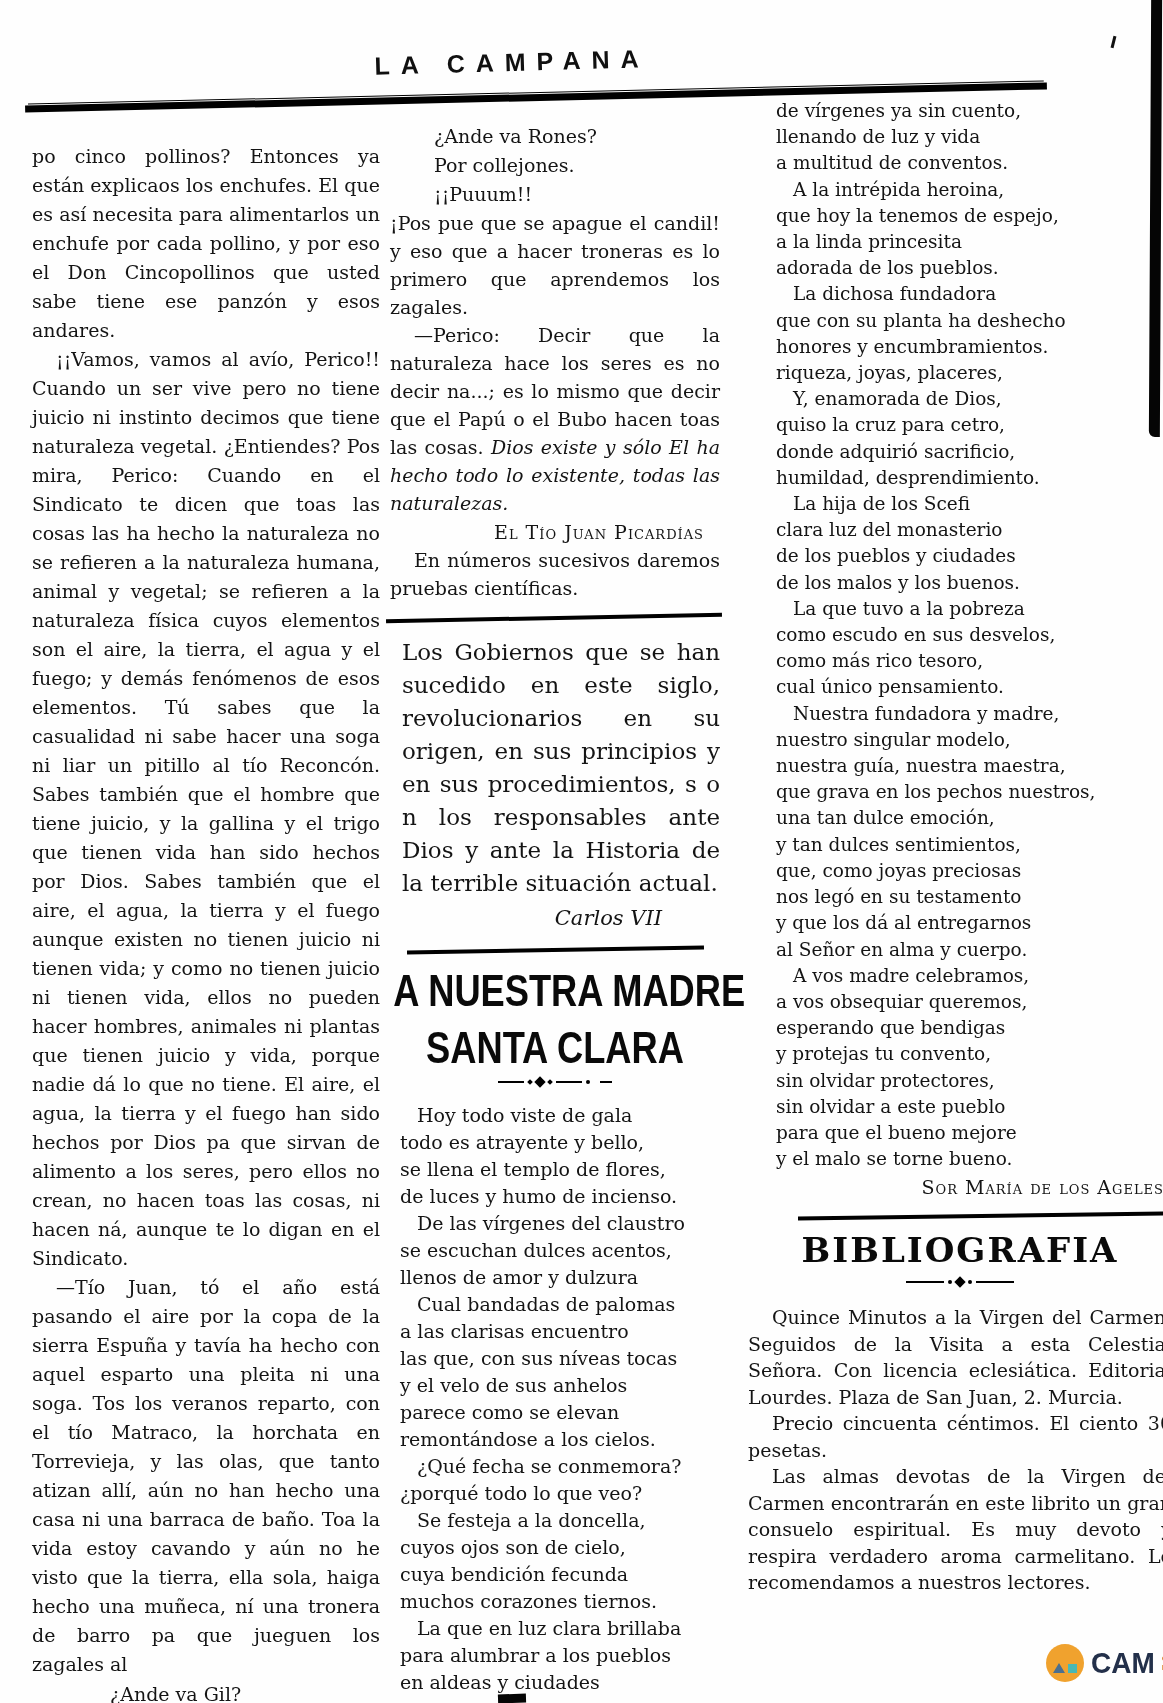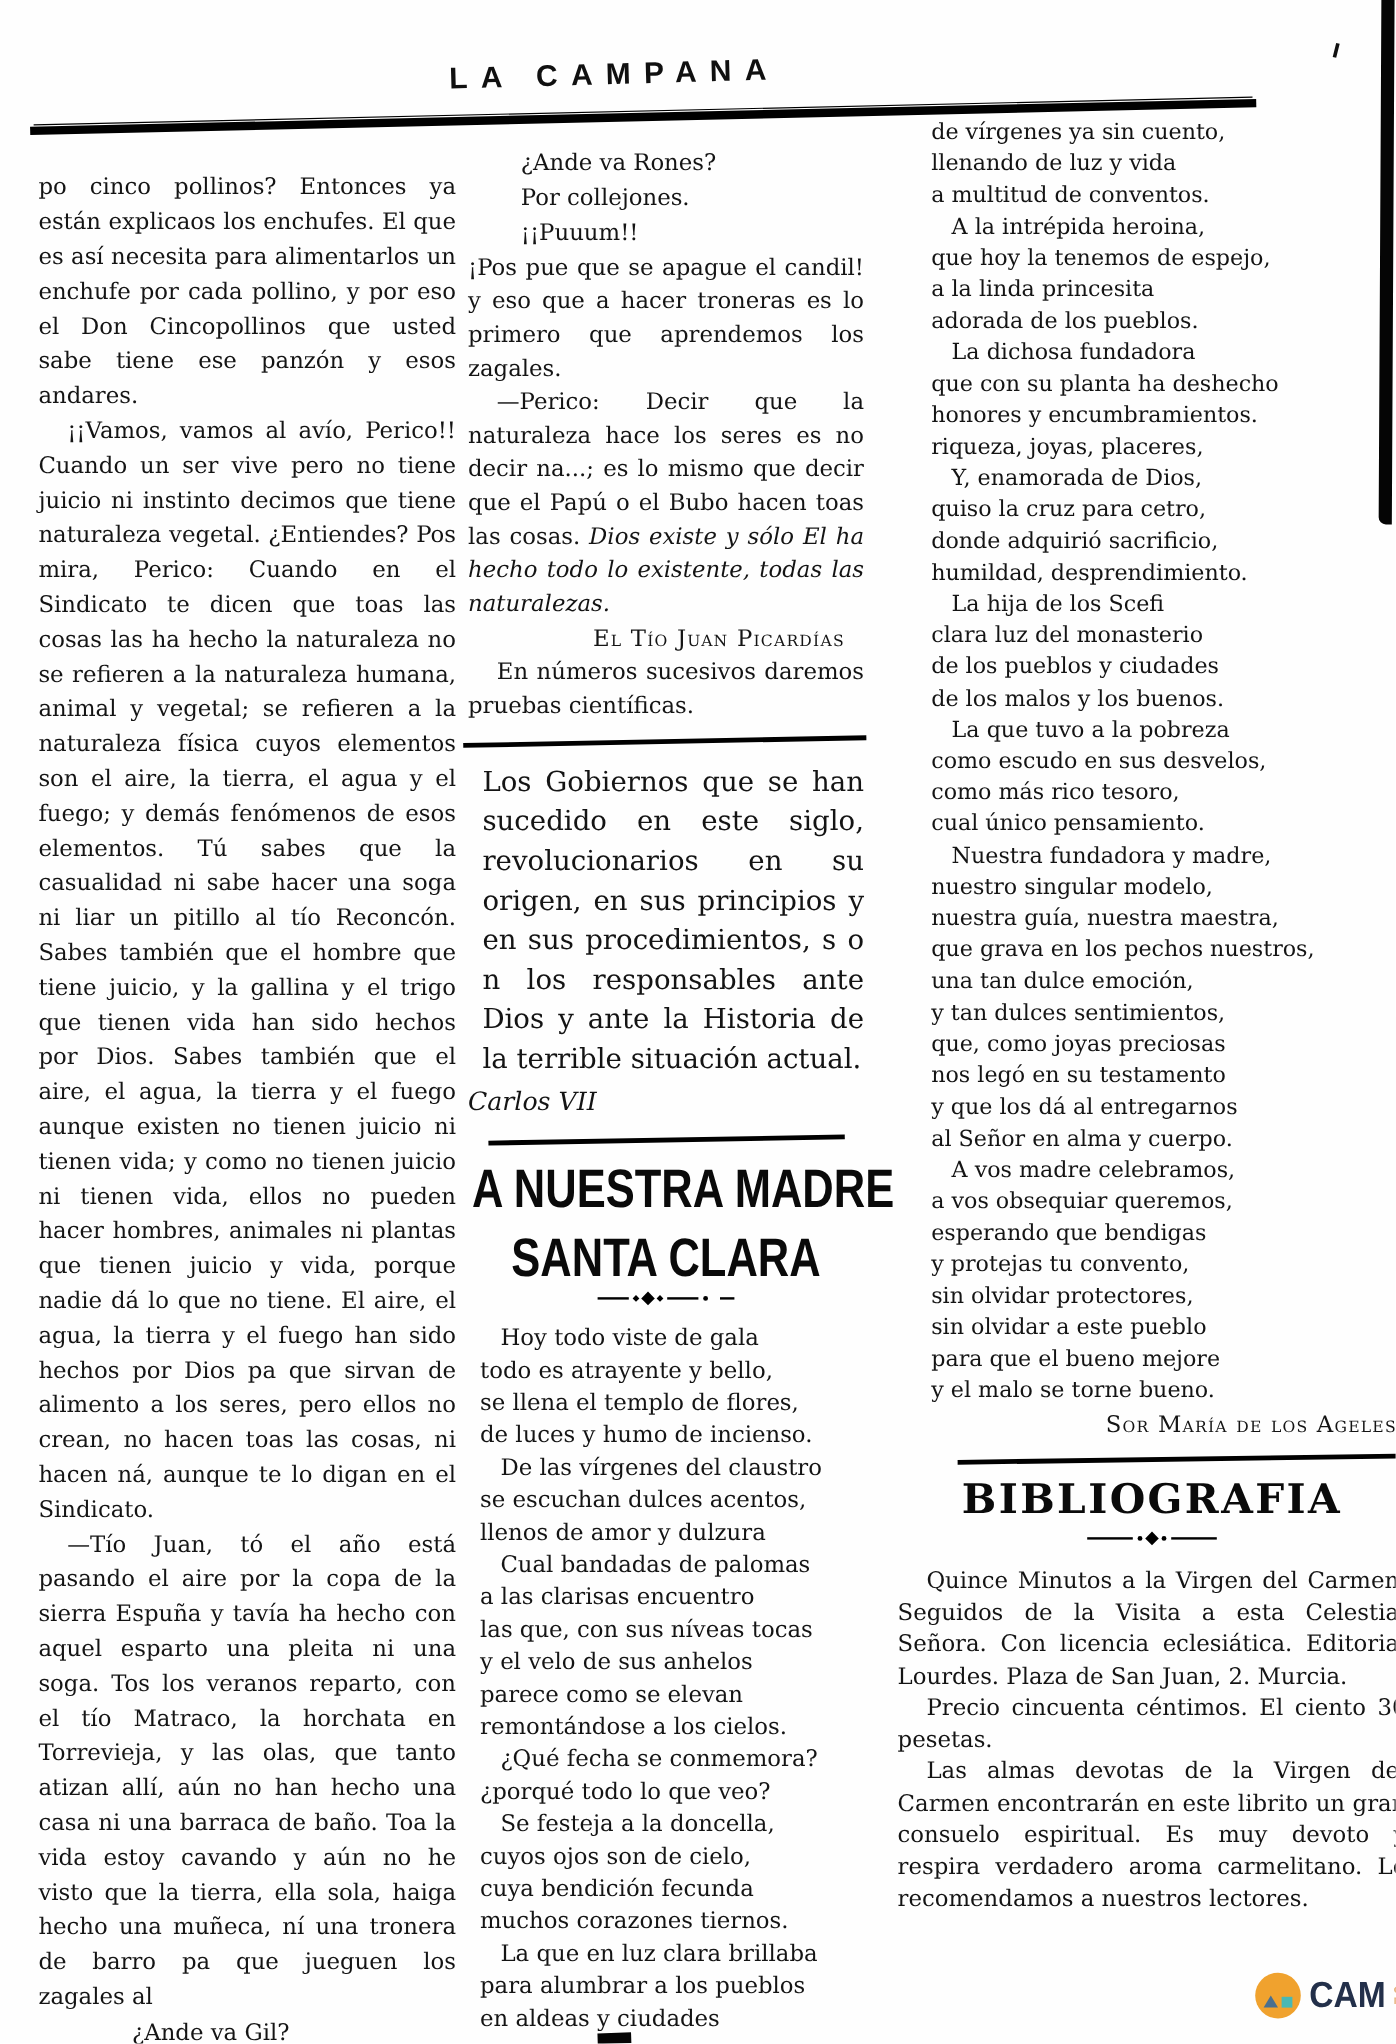--- a/index.html
+++ b/index.html
@@ -49,21 +49,21 @@
 
   .smallcaps{font-variant:small-caps;letter-spacing:1px;}
   .sig{margin:2px 0 0 0;font-size:19px;line-height:27px;text-align:right;padding-right:16px;}
 
   .rule{background:#000;height:4px;}
   .rule1{margin:14px -2px 0 -4px;transform:rotate(-1.1deg);}
   .rule2{margin:18px auto 0 auto;width:90%;transform:rotate(-1deg);}
   .rule3{margin:16px 0 0 50px;width:372px;transform:rotate(-0.8deg);}
 
   .quote{margin:16px 0 0 12px;font-size:23px;line-height:33px;text-align:justify;}
-  .quote-author{margin:6px 0 0 0;font-size:21px;font-style:italic;padding-right:58px;}
+  .quote-author{margin:6px 0 0 0;font-size:21px;font-style:italic;text-align:right;padding-right:58px;}
 
   .headline{
     margin:10px 0 0 0;text-align:center;
     font-family:"Liberation Sans", sans-serif;font-weight:bold;
     font-size:37px;line-height:47px;color:#0a0a0a;
     transform:scale(0.98,1.22);transform-origin:center top;
     white-space:nowrap;
   }
 
   .orn{display:flex;align-items:center;justify-content:center;gap:4px;}

